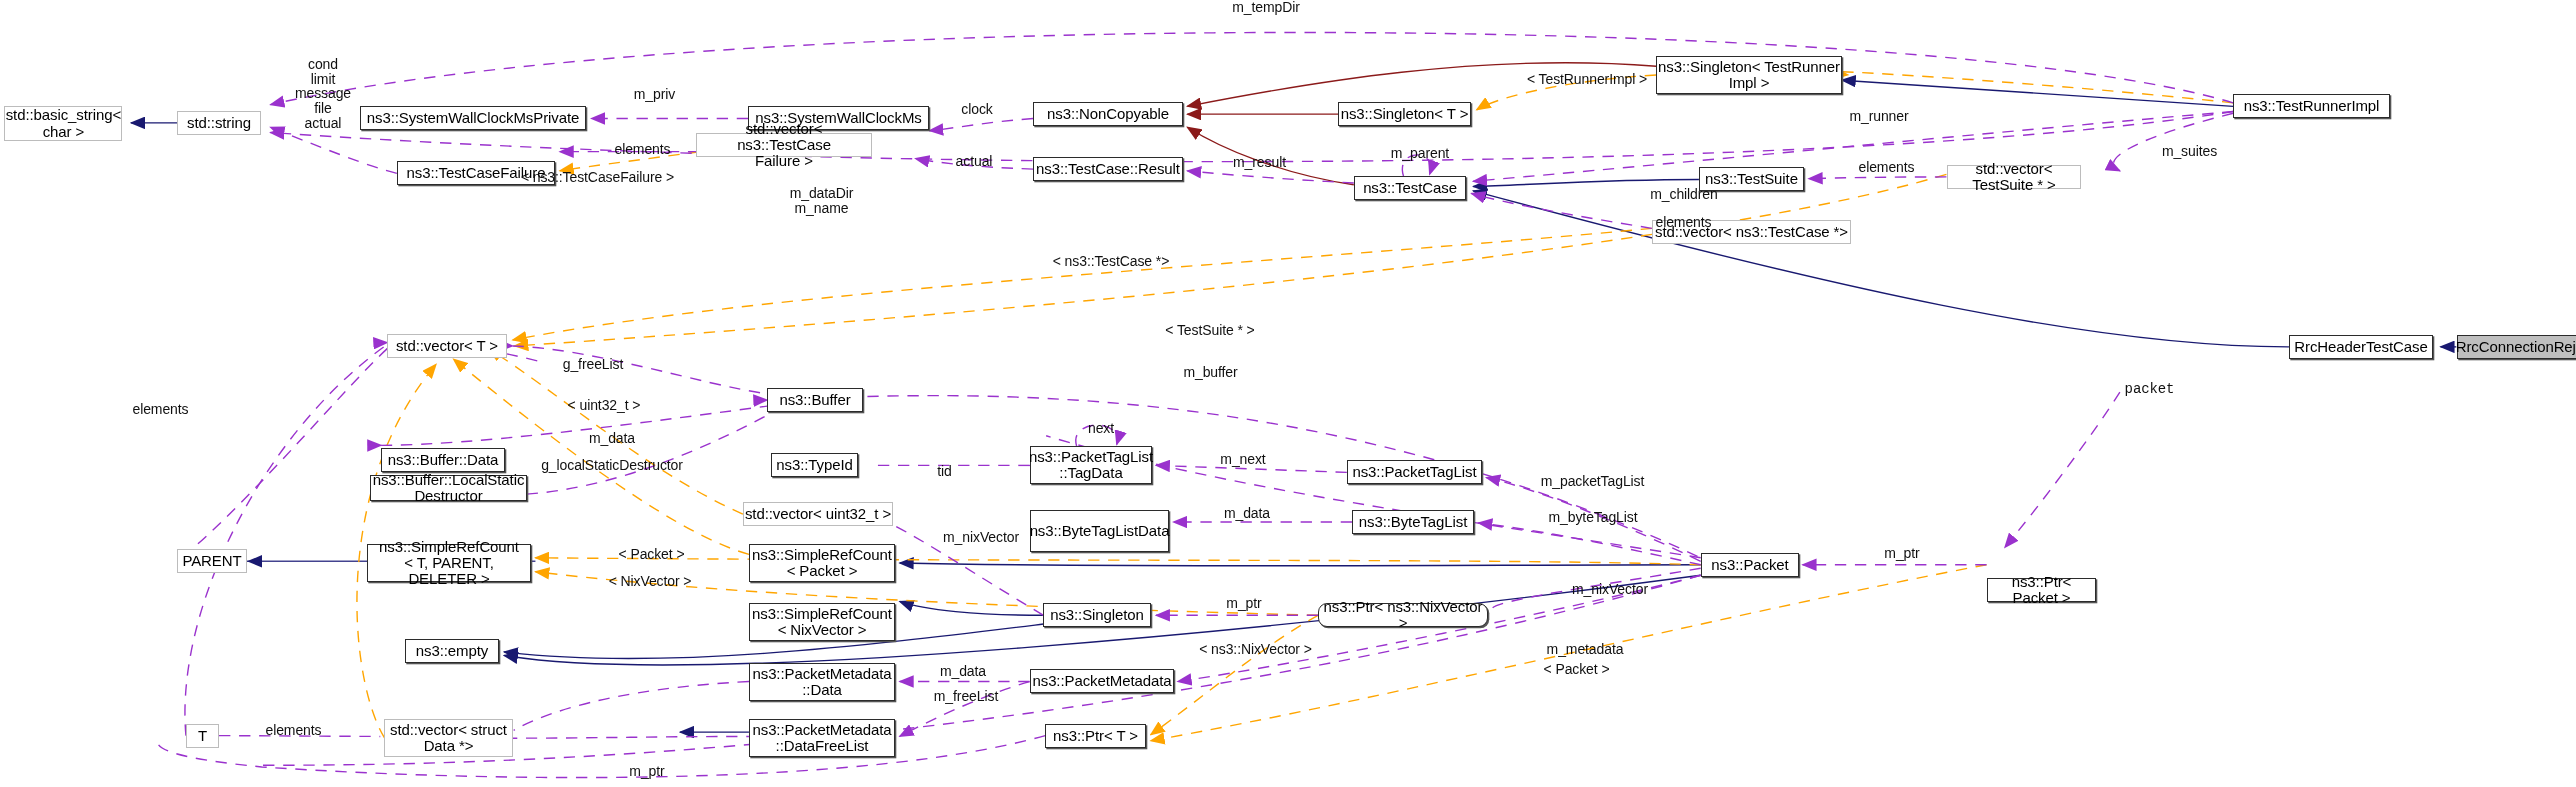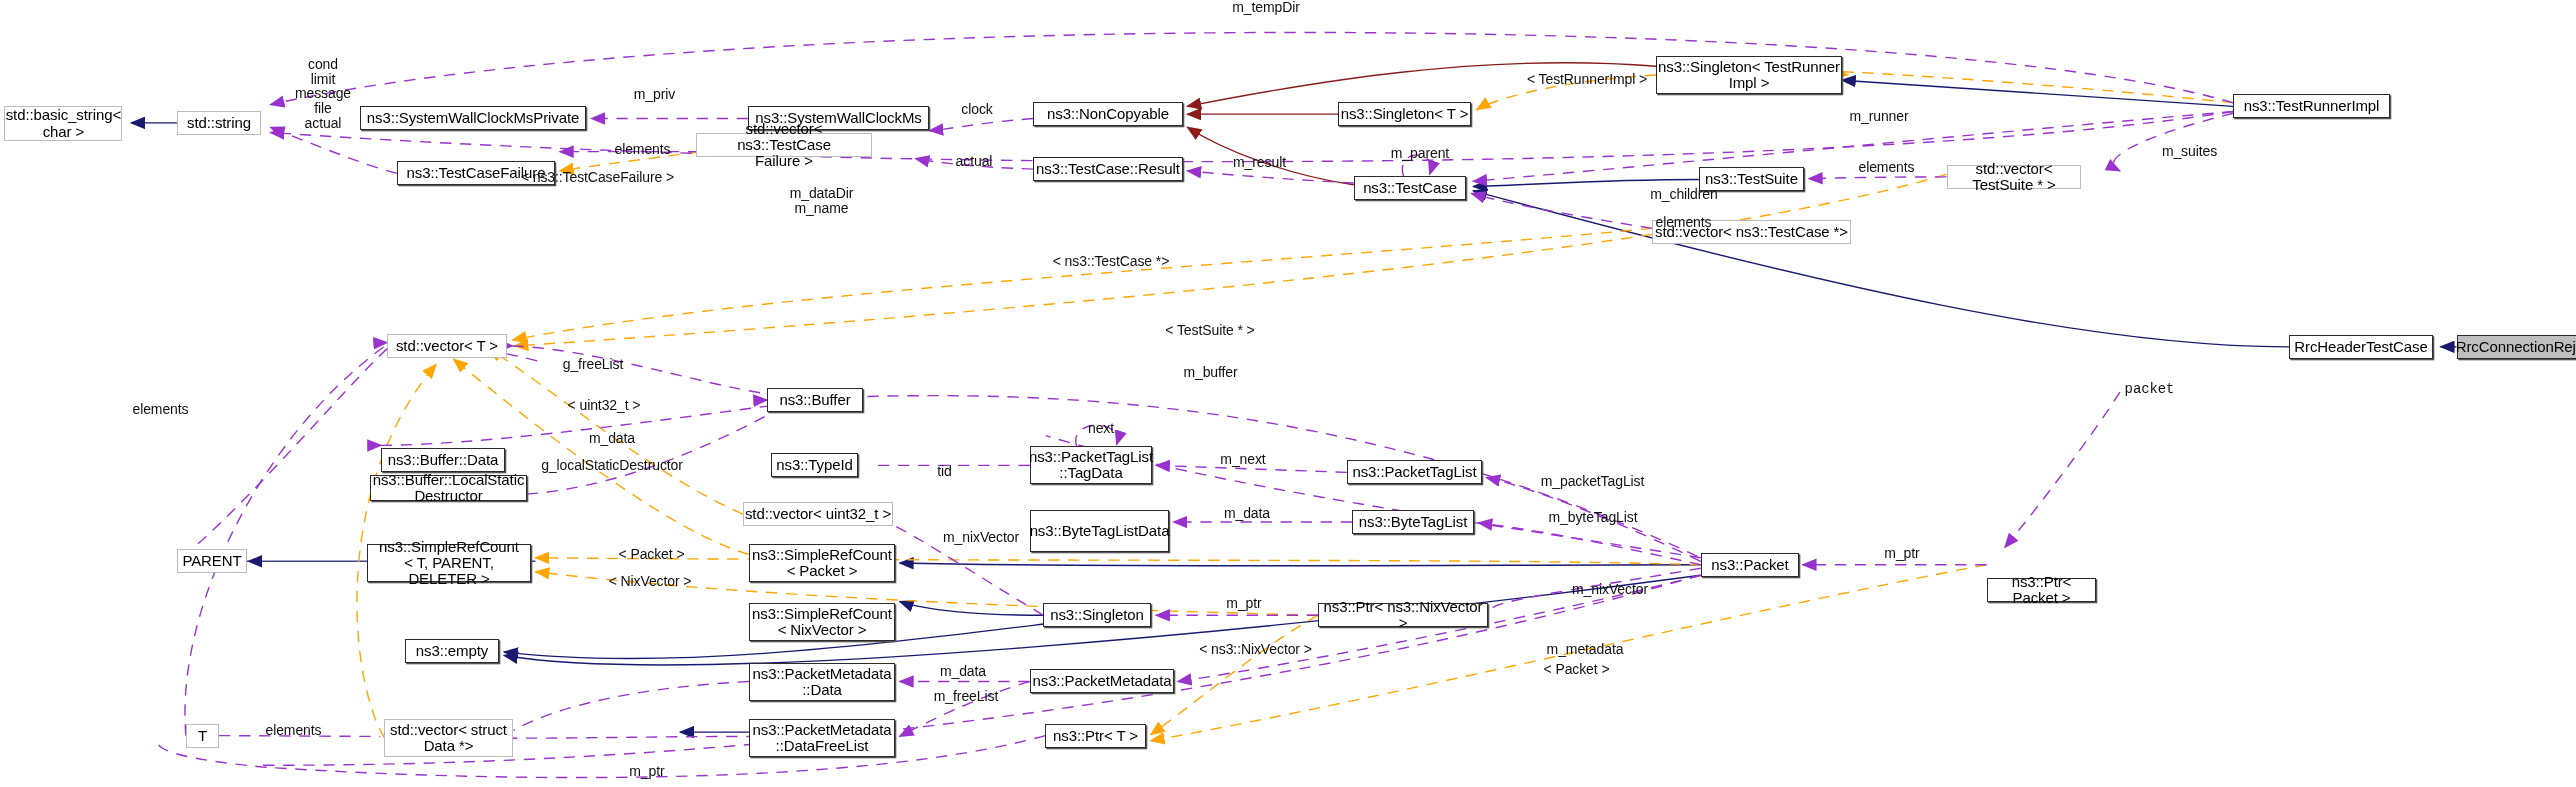--- a/index.html
+++ b/index.html
@@ -176,21 +176,21 @@
       <div class="node n-light" style="left: 177px; top: 549px; width: 70px; height: 24.4px;">PARENT</div>
       <div class="node n-solid" style="left: 367px; top: 544px; width: 164px; height: 38px;">ns3::SimpleRefCount
 &lt; T, PARENT, DELETER &gt;</div>
       <div class="node n-solid" style="left: 749px; top: 544px; width: 146px; height: 38px;">ns3::SimpleRefCount
 &lt; Packet &gt;</div>
       <div class="node n-solid" style="left: 1701px; top: 553px; width: 98px; height: 24.4px;">ns3::Packet</div>
       <div class="node n-solid" style="left: 1987px; top: 578px; width: 109px; height: 24.4px;">ns3::Ptr&lt; Packet &gt;</div>
       <div class="node n-solid" style="left: 749px; top: 603px; width: 146px; height: 38px;">ns3::SimpleRefCount
 &lt; NixVector &gt;</div>
       <div class="node n-solid" style="left: 1043px; top: 603px; width: 108px; height: 24.4px;">ns3::Singleton</div>
-      <div class="node n-solid" style="left: 1318px; top: 603px; width: 170px; height: 24.4px;">ns3::Ptr&lt; ns3::NixVector &gt;</div>
+      <div class="node n-solid" style="left: 1318px; top: 603px; width: 170px; height: 24.4px; border-radius: 9px;">ns3::Ptr&lt; ns3::NixVector &gt;</div>
       <div class="node n-solid" style="left: 405px; top: 639px; width: 94px; height: 24.4px;">ns3::empty</div>
       <div class="node n-solid" style="left: 749px; top: 663px; width: 146px; height: 38px;">ns3::PacketMetadata
 ::Data</div>
       <div class="node n-solid" style="left: 1030px; top: 669px; width: 144px; height: 24.4px;">ns3::PacketMetadata</div>
       <div class="node n-light" style="left: 186px; top: 724px; width: 33px; height: 24.4px;">T</div>
       <div class="node n-light" style="left: 384px; top: 719px; width: 129px; height: 38px;">std::vector&lt; struct
 Data *&gt;</div>
       <div class="node n-solid" style="left: 749px; top: 719px; width: 146px; height: 38px;">ns3::PacketMetadata
 ::DataFreeList</div>
       <div class="node n-solid" style="left: 1045px; top: 724px; width: 101px; height: 24.4px;">ns3::Ptr&lt; T &gt;</div>

